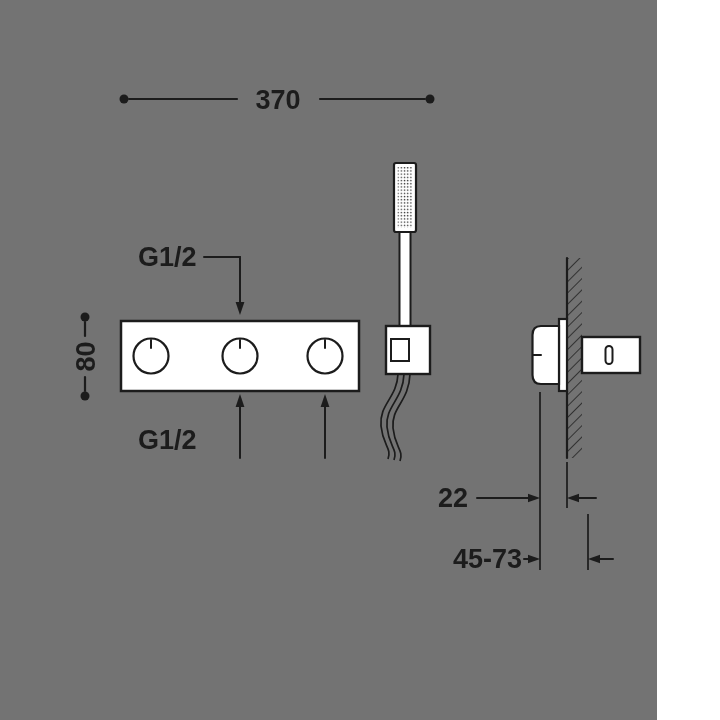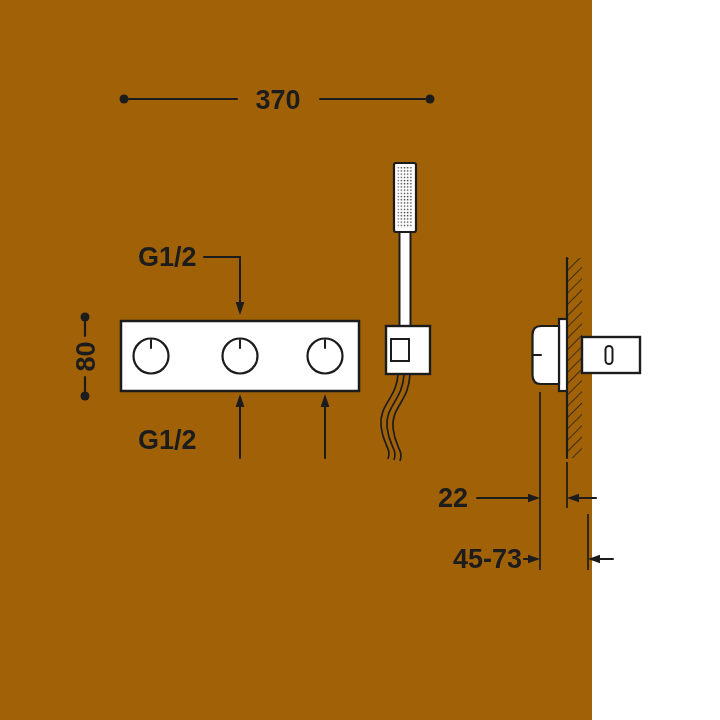--- a/index.html
+++ b/index.html
@@ -2,23 +2,23 @@
 <html><head>
 <meta charset="utf-8">
 <style>
   html, body {
     margin: 0;
     padding: 0;
     background: #ffffff;
   }
   .canvas {
     position: relative;
-    width: 592px;
+    width: 657px;
     height: 720px;
-    background: #a16207;
+    background: #737373;
     font-family: "Liberation Sans", sans-serif;
   }
   svg text {
     font-family: "Liberation Sans", sans-serif;
     font-weight: 700;
     font-size: 27px;
     fill: #1c1c1c;
   }
   .ln   { stroke: #1c1c1c; stroke-width: 2.2; fill: none; stroke-linecap: round; }
   .ln-thick { stroke: #1c1c1c; stroke-width: 2.5; fill: #ffffff; }

